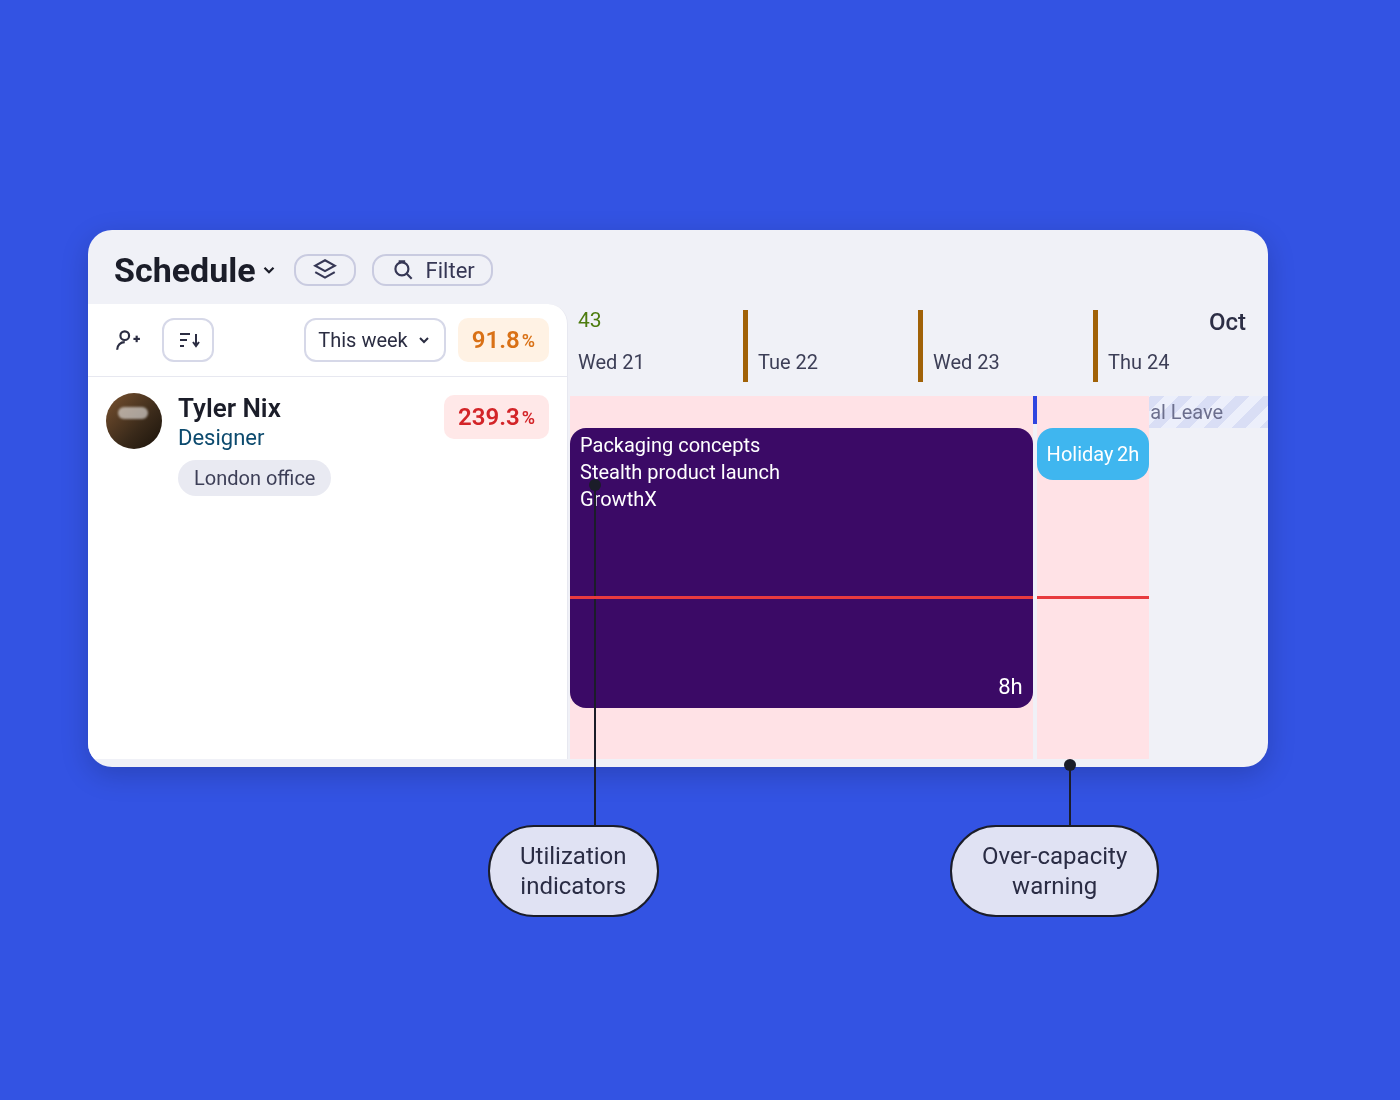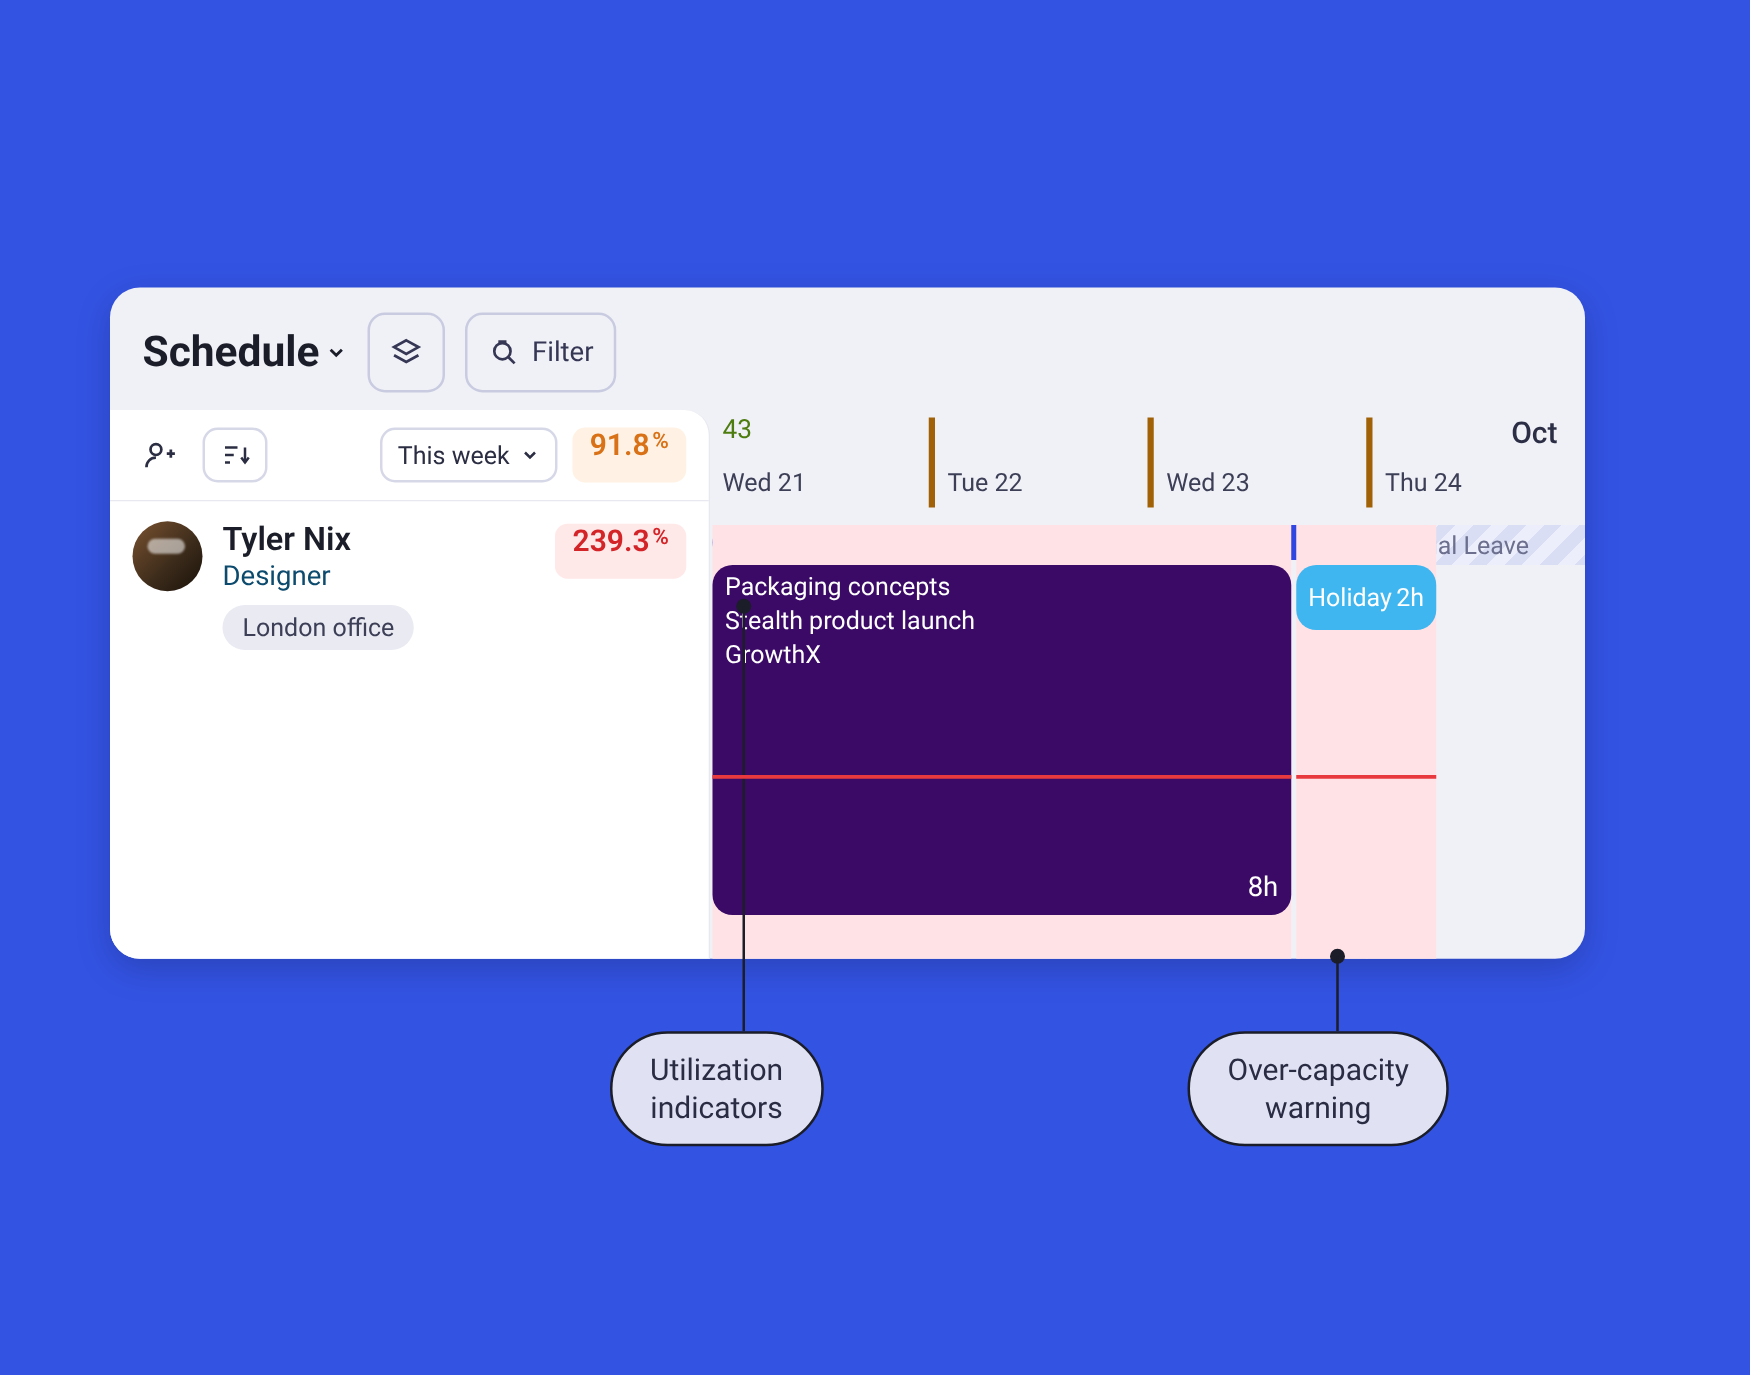--- a/index.html
+++ b/index.html
@@ -18,21 +18,21 @@
     display: flex; align-items: center; gap: 16px;
     padding: 20px 26px 14px 26px;
   }
   .title {
     display: flex; align-items: center; gap: 4px;
     font-size: 34px; font-weight: 700; color: #1b1d29;
   }
   .chev { width: 18px; height: 18px; }
   .icon-btn {
     display: inline-flex; align-items: center; justify-content: center;
-    height: 64px; min-width: 48px; padding: 0 16px;
+    height: 32px; min-width: 48px; padding: 0 16px;
     border: 2px solid #c9cbe0; border-radius: 14px;
     background: #f0f1f7; color: #363755; font-size: 22px; gap: 10px;
   }
   .icon-btn svg { width: 26px; height: 26px; stroke: #363755; }
   
   .body { display: flex; height: calc(100% - 82px); }
   .left {
     width: 480px; background: #ffffff; border-top-right-radius: 20px;
     border-right: 1px solid #e7e8f0;
     display: flex; flex-direction: column;
@@ -43,22 +43,22 @@
   }
   .mini-btn {
     display: inline-flex; align-items: center; justify-content: center;
     height: 44px; min-width: 44px; padding: 0 12px;
     border: 2px solid #d6d8e8; border-radius: 12px; background: #fff;
     color: #2b2d42; font-size: 20px; gap: 8px;
   }
   .mini-btn.plain { border: none; padding: 0 6px; }
   .spacer { flex: 1; }
   .util {
-    display: inline-flex; align-items: flex-start;
-    height: 44px; padding: 0 14px; border-radius: 10px;
+    display: inline-flex; align-items: center;
+    height: 44px; padding: 10px 14px; border-radius: 10px;
     font-weight: 600; font-size: 24px;
   }
   .util .pct { font-size: 18px; margin-left: 2px; }
   .util.orange { background: #fff2e4; color: #d97116; }
   .util.red { background: #ffe8e8; color: #d32428; }
   .person-row { display: flex; padding: 16px 18px 18px 18px; gap: 16px; }
   .avatar {
     width: 56px; height: 56px; border-radius: 50%;
     background: linear-gradient(135deg,#7a5230 0%, #3a2a1a 60%, #1a120a 100%);
     position: relative; overflow: hidden; flex-shrink: 0;

